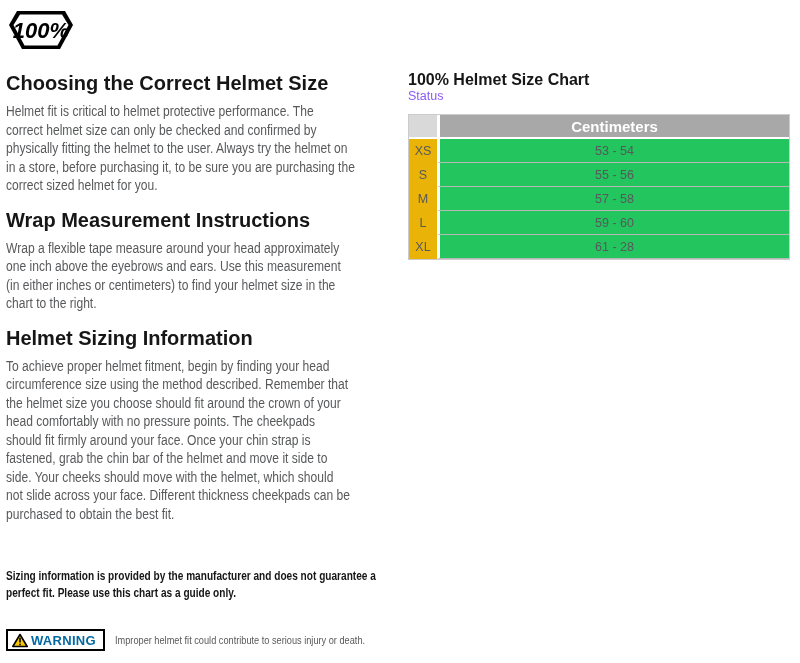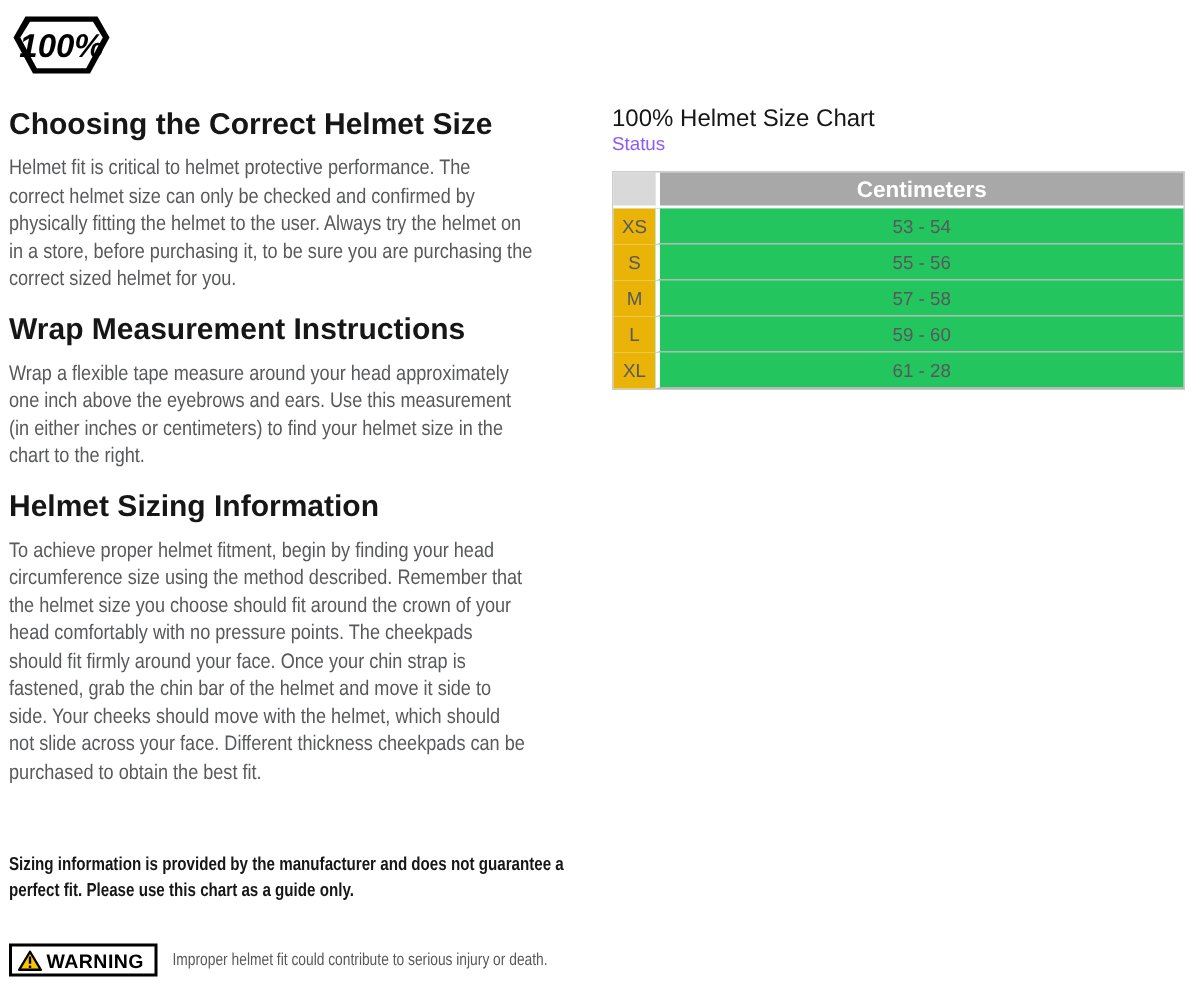--- a/index.html
+++ b/index.html
@@ -41,35 +41,35 @@
   .warning-row {
     position: absolute; left: 0; top: 555px;
     display: flex; align-items: center; gap: 10px;
   }
   .warning-badge {
     display: inline-flex; align-items: center; gap: 3px;
     border: 2px solid #000; background: #fff;
     padding: 2px 7px 2px 4px; height: 22px;
   }
   .warning-badge .w-label {
-    font-size: 13px; font-weight: 800; color: #000000; letter-spacing: 0.3px;
+    font-size: 13px; font-weight: 800; color: #0369a1; letter-spacing: 0.3px;
   }
   .warning-message {
     display: inline-block;
     font-size: 11.5px; color: #58595b;
     width: 335px;
     transform: scaleX(0.8);
     transform-origin: left center;
     white-space: nowrap;
   }
 
   
   .right-col { position: absolute; left: 408px; top: 70px; width: 382px; }
   .chart-title {
-    font-size: 16px; line-height: 19px; font-weight: 400;
+    font-size: 16px; line-height: 19px; font-weight: 700;
     color: #161616; margin: 0;
   }
   .status-label { font-size: 12.5px; line-height: 15px; color: #8b5cf6; margin: 0 0 10px 0; }
 
   table.size-table {
     width: 382px;
     border-collapse: separate; border-spacing: 0;
     border: 1px solid #cbcbcb;
     font-size: 12.5px; color: #58595b;
   }

